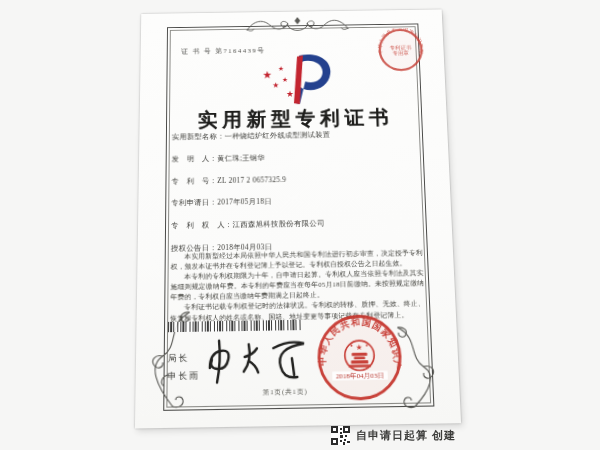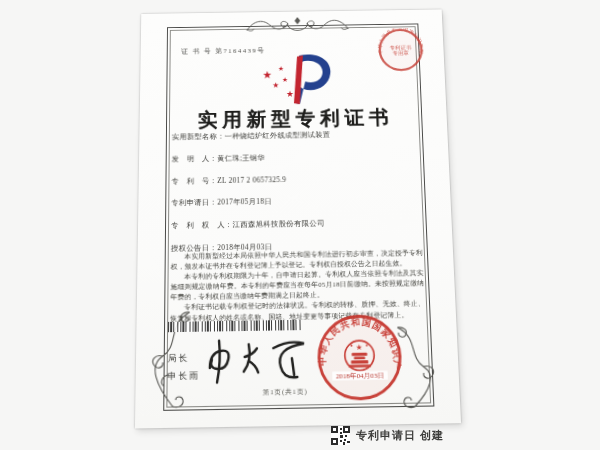--- a/index.html
+++ b/index.html
@@ -209,15 +209,15 @@
         <rect x="9" y="2" width="2" height="2"></rect>
           <rect x="9" y="6" width="2" height="2"></rect>
         <rect x="9" y="9" width="3" height="3"></rect>
           <rect x="14" y="9" width="2" height="2"></rect>
         <rect x="9" y="14" width="2" height="2"></rect>
           <rect x="13" y="13" width="2" height="2"></rect>
         <rect x="16" y="15" width="3" height="2"></rect>
           <rect x="12" y="16" width="2" height="3"></rect>
       </g>
     </svg>
-    <span class="cam-text">专利申请日 创建</span>
+    <span class="cam-text">自申请日起算 创建</span>
   </div>
 </div>
 
 </body></html>

